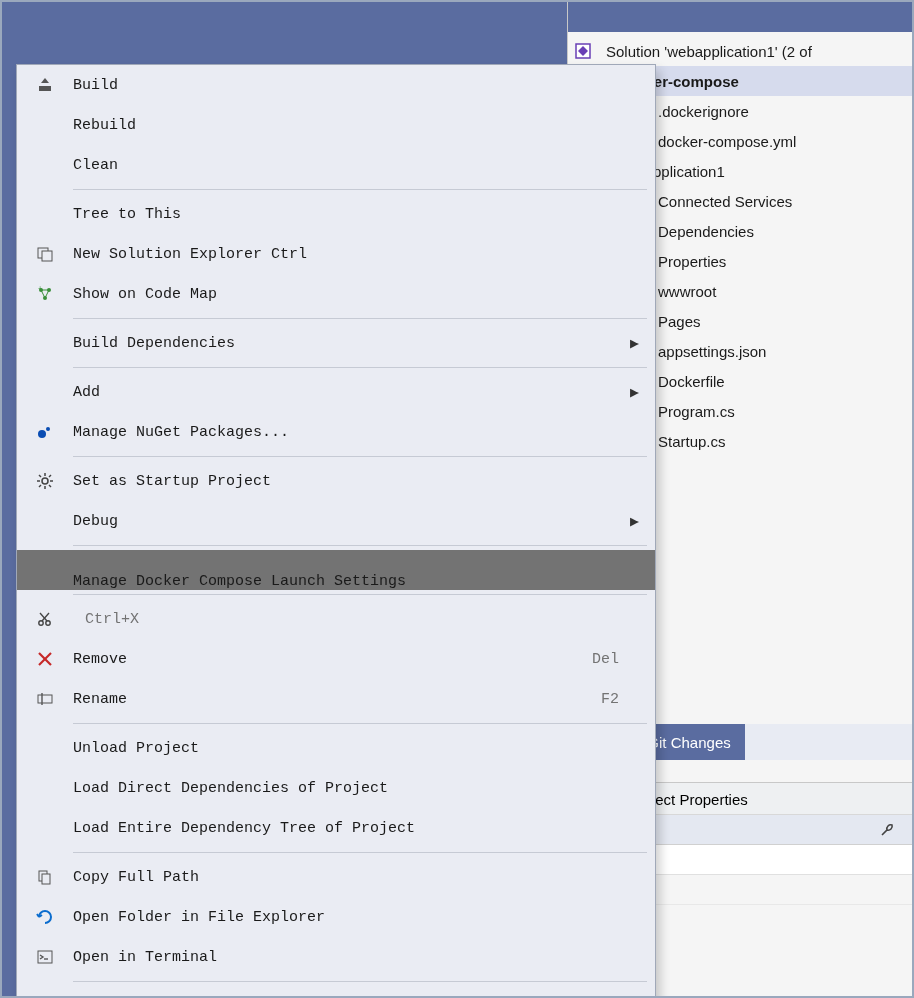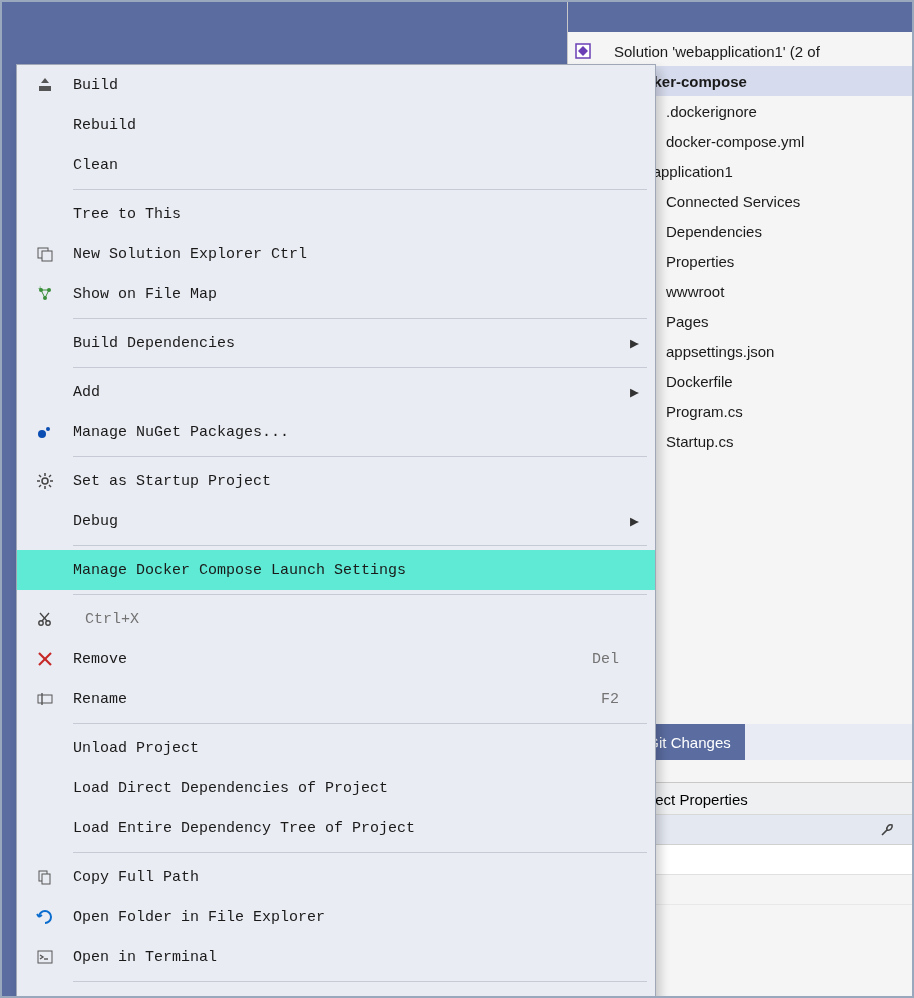--- a/index.html
+++ b/index.html
@@ -28,21 +28,21 @@
     background: #5a6ca0;
   }
   .sol-tree {
     padding: 4px 0 0 0;
   }
   .sol-row {
     display: flex;
     align-items: center;
     height: 30px;
     padding-left: 6px;
-    gap: 22px;
+    gap: 14px;
     white-space: nowrap;
     overflow: hidden;
   }
   .sol-row.sel {
     background: #d6dbed;
     font-weight: 700;
   }
   .sol-row .indent1 { width: 40px; }
   .sol-row .indent2 { width: 70px; }
   .vs-icon {
@@ -134,21 +134,21 @@
   }
   .ctx-item {
     display: flex;
     align-items: center;
     height: 40px;
     padding: 0 16px 0 0;
     color: #1a1a1a;
     cursor: default;
     font-family: Liberation Mono, monospace;
   }
-  .ctx-item.highlight { background: #5eead4; }
+  .ctx-item.highlight { background: #737373; align-items: flex-end; }
   .ctx-icon-col {
     width: 56px;
     display: flex;
     align-items: center;
     justify-content: center;
   }
   .ctx-label { flex: 1; }
   .ctx-short { color: #737373; padding-left: 12px; }
   .ctx-arrow { width: 20px; text-align: right; color: #333; }
   .ctx-sep {
@@ -301,21 +301,21 @@
     <div class="ctx-item">
       <span class="ctx-icon-col">
         <svg width="18" height="18" viewBox="0 0 18 18">
           <circle cx="5" cy="5" r="2" fill="#3a8f3a"></circle>
           <circle cx="13" cy="5" r="2" fill="#3a8f3a"></circle>
           <circle cx="9" cy="13" r="2" fill="#3a8f3a"></circle>
           <path d="M5 5 L13 5 L9 13 Z" fill="none" stroke="#3a8f3a"></path>
           <text x="2" y="6" font-size="7" fill="#3a8f3a">+</text>
         </svg>
       </span>
-      <span class="ctx-label">Show on File Map</span>
+      <span class="ctx-label">Show on Code Map</span>
       <span class="ctx-arrow"></span>
     </div>
     <div class="ctx-sep"></div>
     <div class="ctx-item">
       <span class="ctx-icon-col"></span>
       <span class="ctx-label">Build Dependencies</span>
       <span class="ctx-arrow">▶</span>
     </div>
     <div class="ctx-sep"></div>
     <div class="ctx-item">

